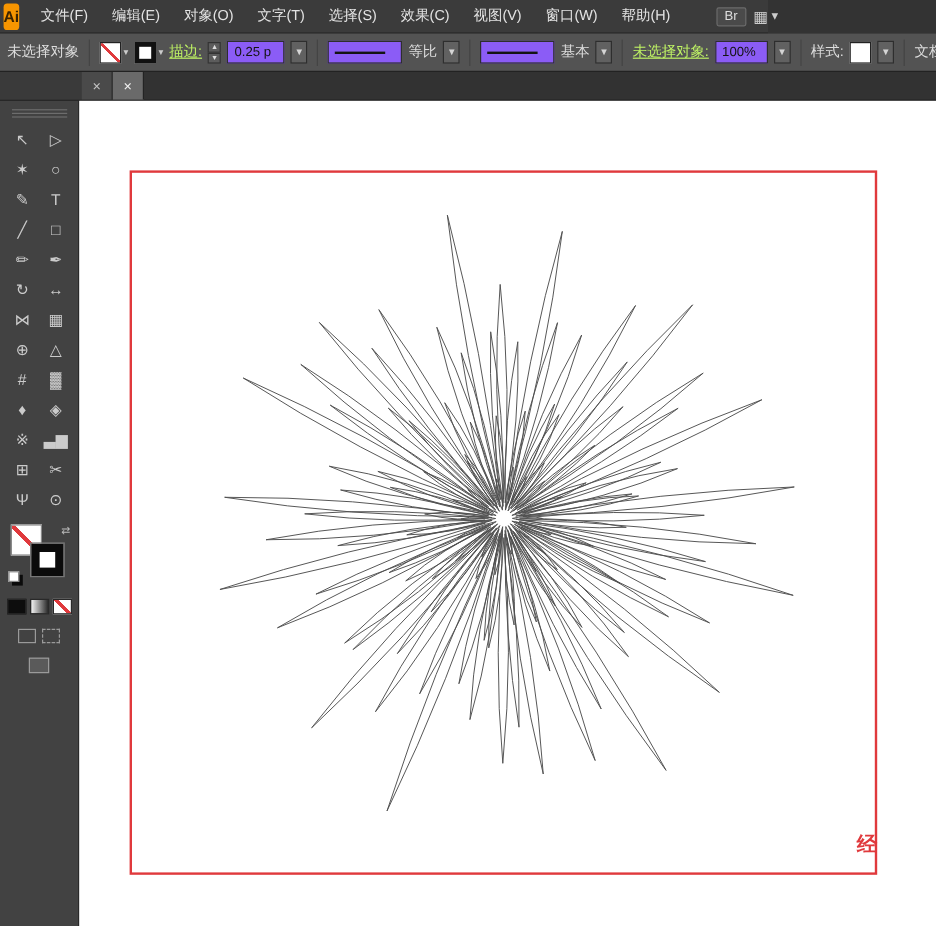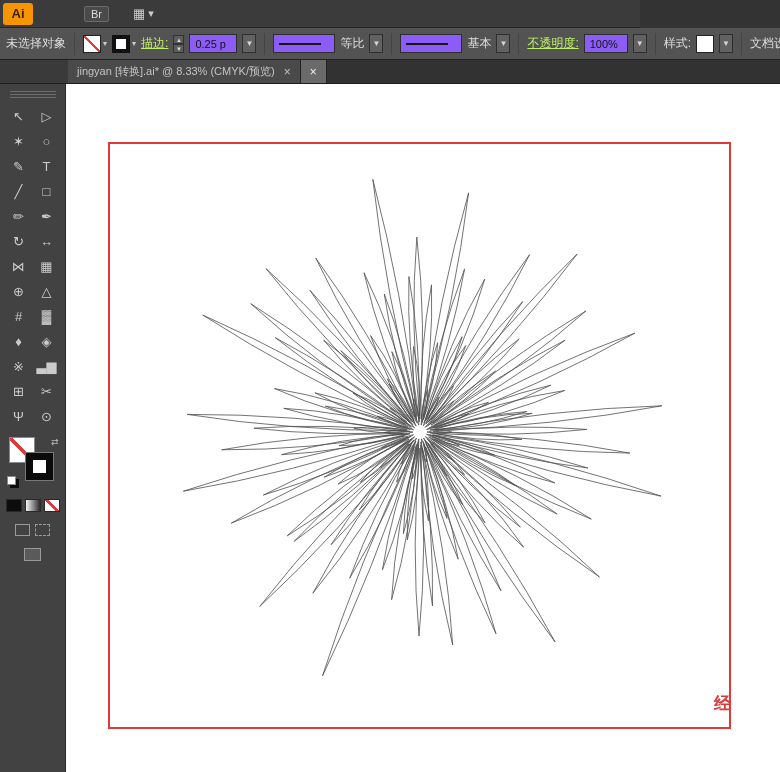--- a/index.html
+++ b/index.html
@@ -7,21 +7,21 @@
   body { font-family:"Liberation Sans","DejaVu Sans",sans-serif; background:#333; position:relative; }
 
   
   .menubar { position:absolute; left:0; top:0; width:640px; height:28px;
     background:#3b3b3b; border-bottom:1px solid #262626;
     display:flex; align-items:center; color:#e3e3e3; font-size:12px; }
   .app-logo { width:30px; height:22px; margin:0 8px 0 3px; background:#f79500;
     color:#3a2300; font-weight:bold; font-size:13px; border-radius:3px;
     display:flex; align-items:center; justify-content:center; }
   .menu-item { padding:0 10px; line-height:27px; cursor:default; white-space:nowrap; }
-  .menubar-right { margin-left:43px; display:flex; align-items:center; gap:24px; }
+  .menubar-right { margin-left:28px; display:flex; align-items:center; gap:6px; }
   .br-badge { background:#4a4a4a; border:1px solid #6b6b6b; border-radius:2px;
     font-size:11px; padding:1px 6px; color:#ddd; }
   .ws-btn { display:flex; align-items:center; gap:3px; color:#ccc; font-size:11px; }
   .ws-btn .grid-glyph { font-size:13px; }
 
   
   .controlbar { position:absolute; left:0; top:28px; width:780px; height:32px;
     background:#535353; border-bottom:1px solid #222; display:flex; align-items:center;
     gap:5px; padding:0 6px; font-size:12px; color:#ddd; overflow:hidden; white-space:nowrap; }
   .controlbar > * { flex-shrink:0; }
@@ -89,20 +89,31 @@
   .artboard-rect { position:absolute; left:42px; top:58px; width:623px; height:587px;
     border:2px solid #e0393c; }
   .watermark { position:absolute; left:648px; top:608px; color:#e0393c; font-size:17px;
     font-weight:bold; }
 </style>
 </head>
 <body>
 
 <div class="menubar">
   <div class="app-logo">Ai</div>
+  <div style="display:flex;">
+      <span class="menu-item">文件(F)</span>
+      <span class="menu-item">编辑(E)</span>
+      <span class="menu-item">对象(O)</span>
+      <span class="menu-item">文字(T)</span>
+      <span class="menu-item">选择(S)</span>
+      <span class="menu-item">效果(C)</span>
+      <span class="menu-item">视图(V)</span>
+      <span class="menu-item">窗口(W)</span>
+      <span class="menu-item">帮助(H)</span>
+    </div>
   <div class="menubar-right">
     <span class="br-badge">Br</span>
     <span class="ws-btn">
       <span class="grid-glyph">▦</span>
       <span>▾</span>
     </span>
   </div>
 </div>
 
 <div class="controlbar">
@@ -129,35 +140,34 @@
     </span>
   <span>等比</span>
   <span class="dd-btn">▼</span>
   <span class="vsep"></span>
   <span class="field" style="width:62px;">
       <span class="line-glyph"></span>
     </span>
   <span>基本</span>
   <span class="dd-btn">▼</span>
   <span class="vsep"></span>
-  <span class="orange-label">不透明度:</span>
+  <span class="orange-label">未选择对象:</span>
   <span class="field" style="width:44px;">100%</span>
   <span class="dd-btn">▼</span>
   <span class="vsep"></span>
   <span>样式:</span>
   <span class="mini-style-sw"></span>
   <span class="dd-btn">▼</span>
   <span class="vsep"></span>
   <span>文档设置</span>
 </div>
 
 <div class="tabstrip">
   <div class="tab-spacer"></div>
   <div class="tab inactive">
-    <span>jingyan [转换].ai* @ 8.33% (CMYK/预览)</span>
     <span class="tab-close">×</span>
   </div>
   <div class="tab active">
     <span class="tab-close">×</span>
   </div>
 </div>
 
 <div class="toolbar">
   <div class="grip">
       <div></div>

